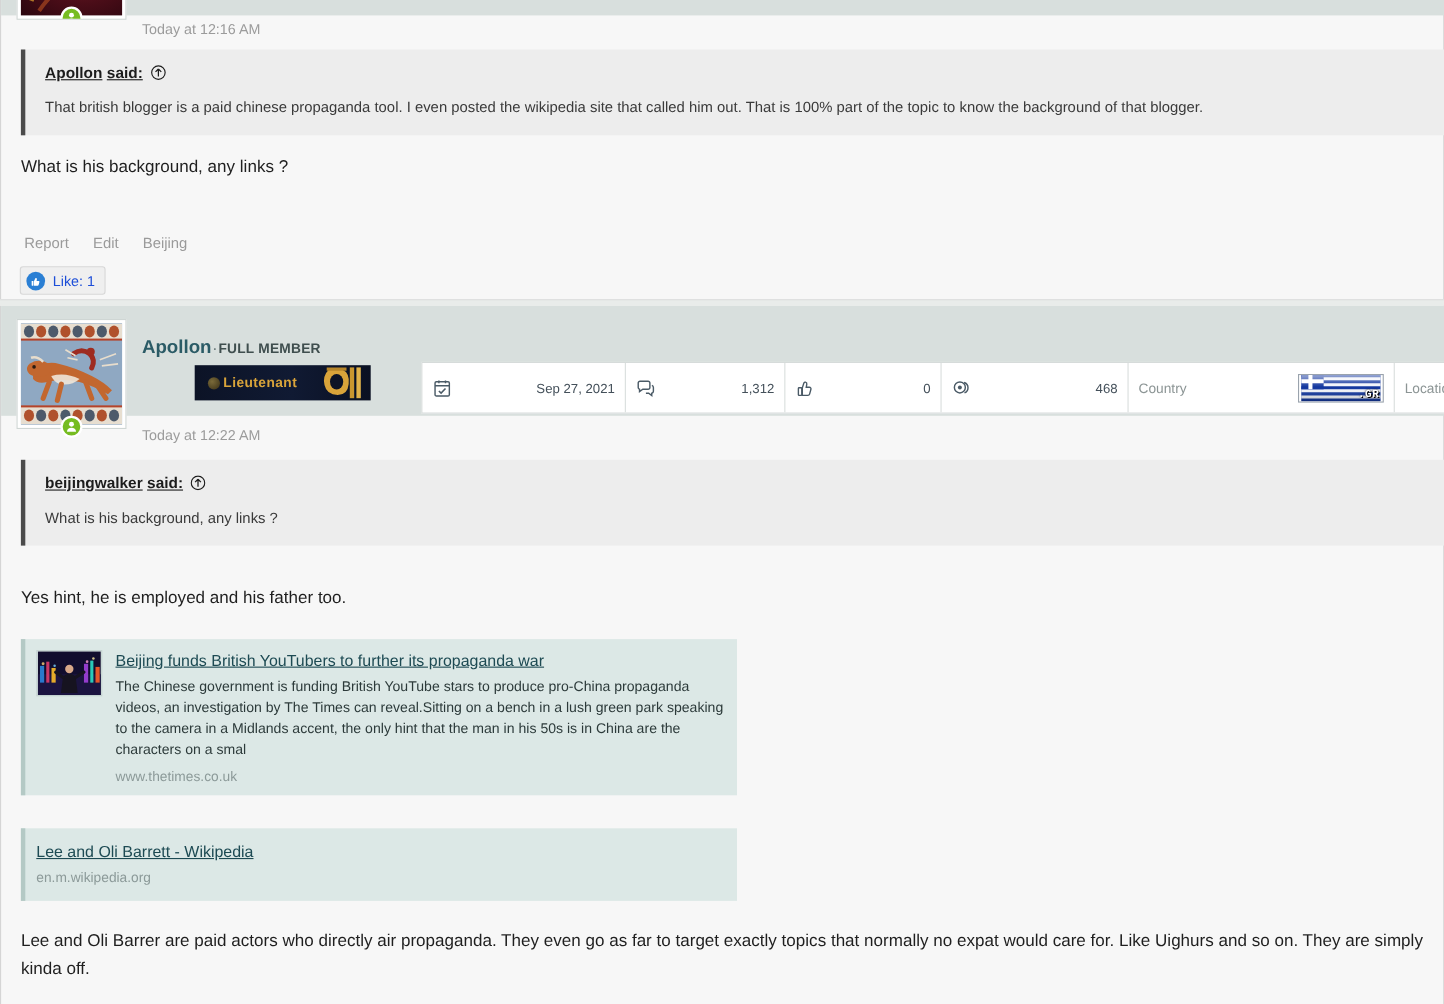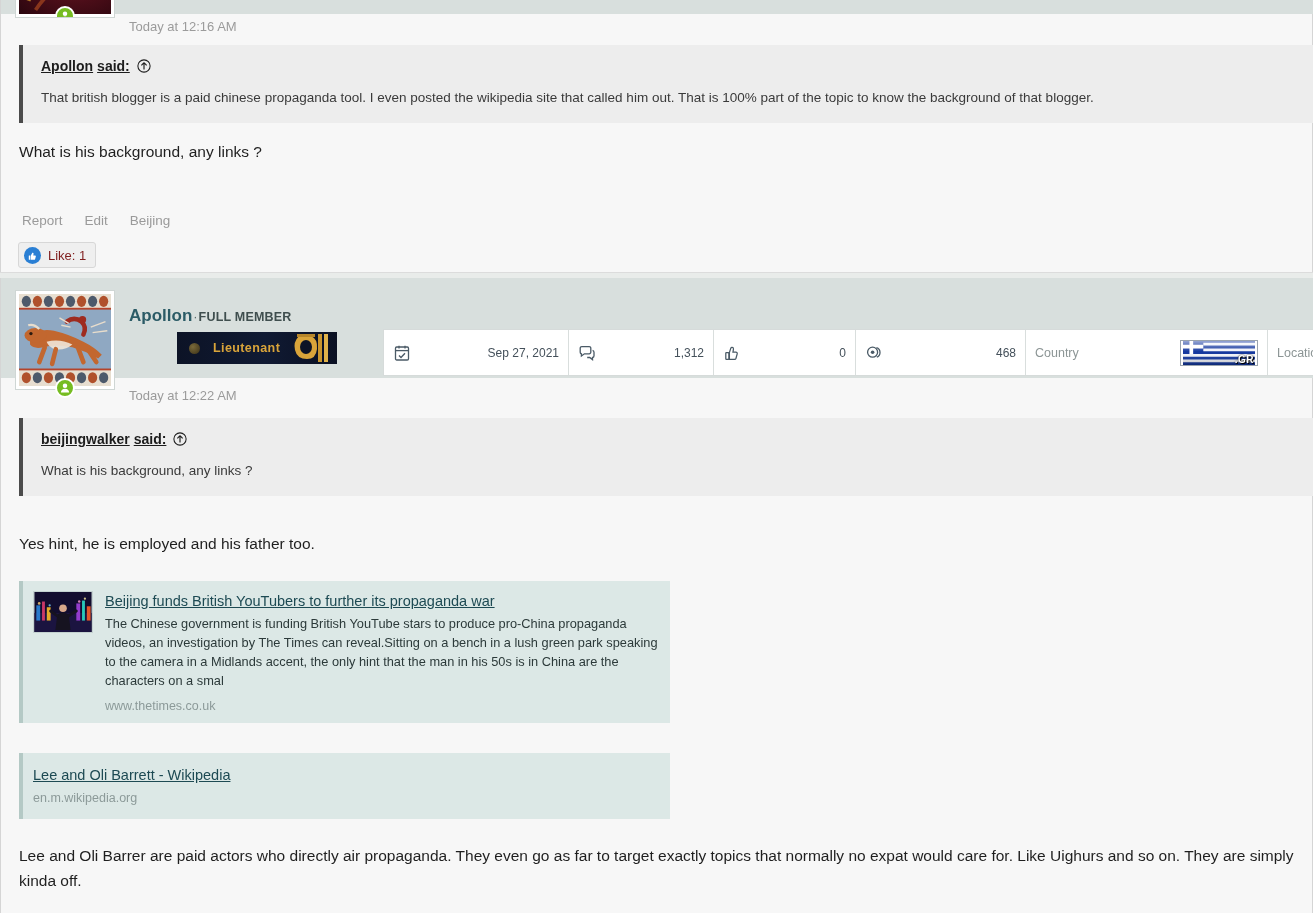--- a/index.html
+++ b/index.html
@@ -93,21 +93,21 @@
     width: 11px; height: 11px;
     border-radius: 50%;
     background: radial-gradient(circle at 35% 35%, #7a6a3a, #3a3016);
     margin-left: 12px;
     flex: none;
   }
   .rank-label {
     color: #d9a43a;
     font-size: 12.5px;
     font-weight: bold;
-    margin-left: 13px;
+    margin-left: 3px;
     letter-spacing: .4px;
     white-space: nowrap;
   }
   .rank-sigil {
     position: absolute;
     right: 4px; top: 0;
     height: 32px; width: 44px;
   }
 
   
@@ -155,20 +155,21 @@
     border: 1px solid #9aa3ad;
   }
   .flag-gr-text {
     position: absolute;
     right: 3px; bottom: 0px;
     color: #ffffff;
     font-size: 10px;
     font-weight: bold;
     text-shadow: 0 0 2px #000, 1px 1px 0 #000;
     letter-spacing: .5px;
+    font-family: Liberation Mono, monospace;
   }
 
   
   .clipped-stats {
     position: absolute;
     top: -44px;
     left: 370px;
     display: flex;
     height: 47px;
     background: #ffffff;
@@ -232,21 +233,21 @@
 
   .like-pill {
     display: inline-flex;
     align-items: center;
     background: #efefef;
     border: 1px solid #d7d7d7;
     border-radius: 3px;
     height: 26px;
     padding: 0 9px 0 5px;
     font-size: 13px;
-    color: #7f1d1d;
+    color: #1d4ed8;
   }
   .like-ico {
     width: 17px; height: 17px;
     border-radius: 50%;
     background: #2a7fd4;
     margin-right: 7px;
     display: inline-flex;
     align-items: center;
     justify-content: center;
     flex: none;

